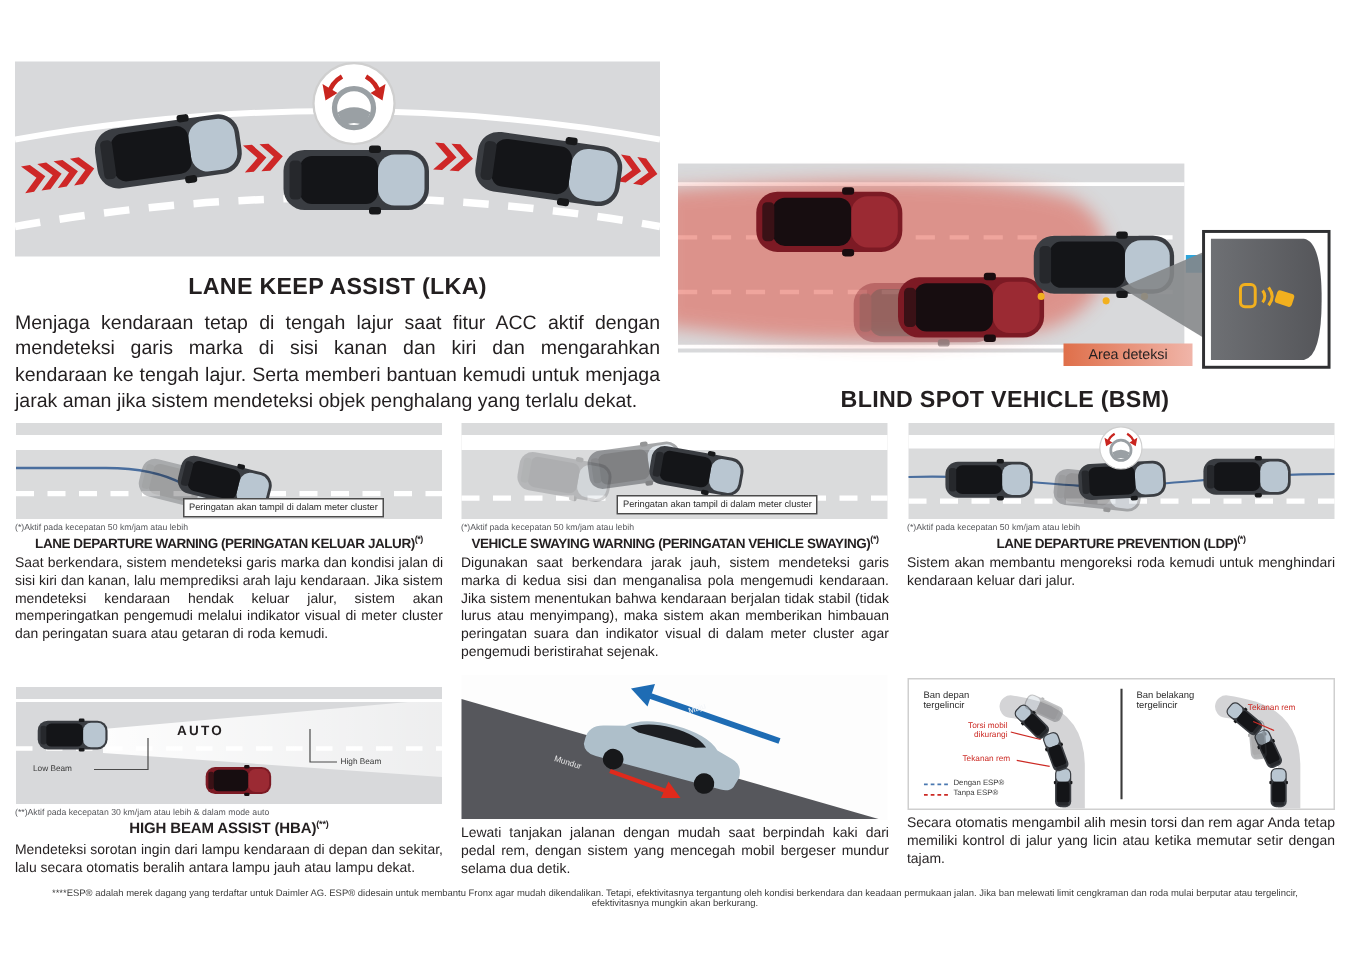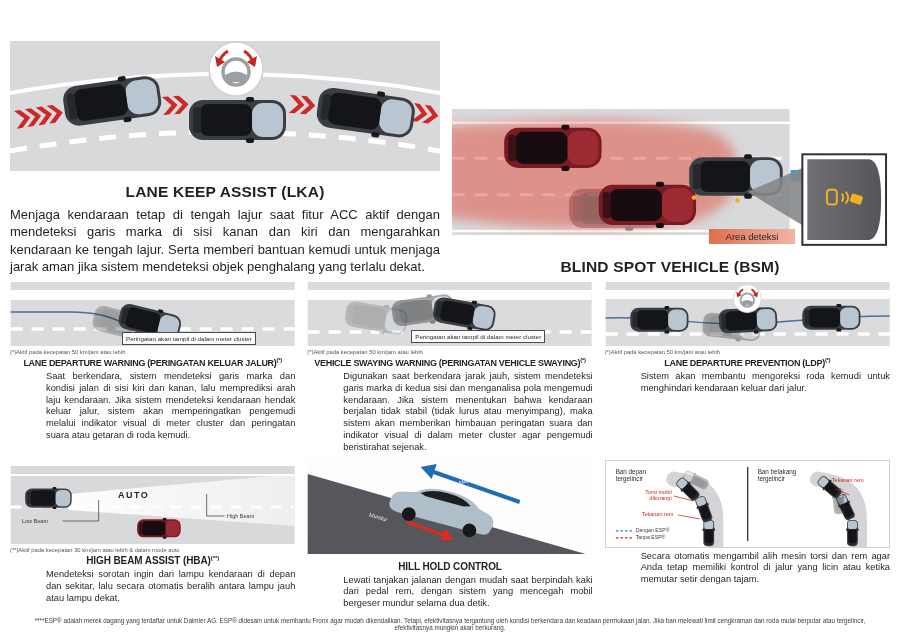--- a/index.html
+++ b/index.html
@@ -17,21 +17,21 @@
   
   .features{padding:0 10px;}
   .row{display:grid;grid-template-columns:1fr 1fr 1fr;gap:12px;}
   .row-mid{margin-top:6px;min-height:164px;}
   .row-bot{margin-top:4px;}
   .cell{display:flex;flex-direction:column;}
   .footnote{margin-top:3px;font-size:5.8px;color:#55565a;}
   .feat-title{margin-top:2px;font-size:9px;font-weight:bold;text-align:center;white-space:nowrap;letter-spacing:-0.3px;}
   .feat-title sup{font-size:6px;}
   .row-bot .feat-title{font-size:10px;letter-spacing:-0.1px;}
-  .feat-body{margin-top:3px;font-size:9.3px;line-height:1.27;text-align:justify;margin-left:36px;}
+  .feat-body{margin-top:3px;font-size:9.3px;line-height:1.27;text-align:justify;}
   
   .ov{position:absolute;}
   .callout-box{border:0.8px solid #4b4b4b;background:#fcfcfc;font-size:6.2px;line-height:11px;height:11px;
                text-align:center;white-space:nowrap;padding:0 3px;color:#2c2c2c;}
   .area-bar{background:linear-gradient(90deg,#df6f4a,#f0b5a9);font-size:9.5px;line-height:15px;height:15px;
             text-align:center;color:#231f20;}
   .lbl{font-size:5.5px;color:#3a3a3a;white-space:nowrap;}
   .lbl.red{color:#cc2a24;}
   .lbl.wrap{white-space:normal;line-height:1.12;}
   .auto-lbl{font-size:9px;font-weight:bold;letter-spacing:1.5px;color:#231f20;text-align:right;}
@@ -294,21 +294,20 @@
                 <use href="#car-side" width="120" height="45"></use>
               </g>
             <line x1="212" y1="44" x2="126" y2="14" stroke="#1e6cb4" stroke-width="4"></line>
             <polygon points="113,9 129,6 124,21" fill="#1e6cb4"></polygon>
             <line x1="99" y1="64" x2="138" y2="78" stroke="#e02a1c" stroke-width="3"></line>
             <polygon points="146,82 133,82 138,71" fill="#e02a1c"></polygon>
           </svg>
           <div class="ov lbl" style="left:152px;top:20px;color:#f2f5f8;transform:rotate(-19deg);">Maju</div>
           <div class="ov lbl" style="left:62px;top:56px;color:#e8e8e8;transform:rotate(17deg);">Mundur</div>
         </div>
-        <div class="feat-title" style="margin-top:6px;">HILL HOLD CONTROL</div>
         <div class="feat-body">Lewati tanjakan jalanan dengan mudah saat berpindah kaki dari pedal rem, dengan sistem yang mencegah mobil bergeser mundur selama dua detik.</div>
       </div>
 
       <div class="cell">
         <div class="illus" style="height:88px;margin-top:2px;border:1px solid #cfcfcf;background:#fff;box-sizing:border-box;">
           <svg viewBox="0 0 284 86">
             <line x1="142" y1="6" x2="142" y2="80" stroke="#3a3a3a" stroke-width="1.4"></line>
             <path d="M110,86 L110,58 Q110,30 86,22 Q76,19 68,18" stroke="#d4d4d6" stroke-width="15" fill="none" stroke-linecap="round"></path>
             <g transform="translate(103,72) rotate(-90) scale(0.27) translate(-50,-23)">
                 <use href="#car-dark" width="100" height="46"></use>

